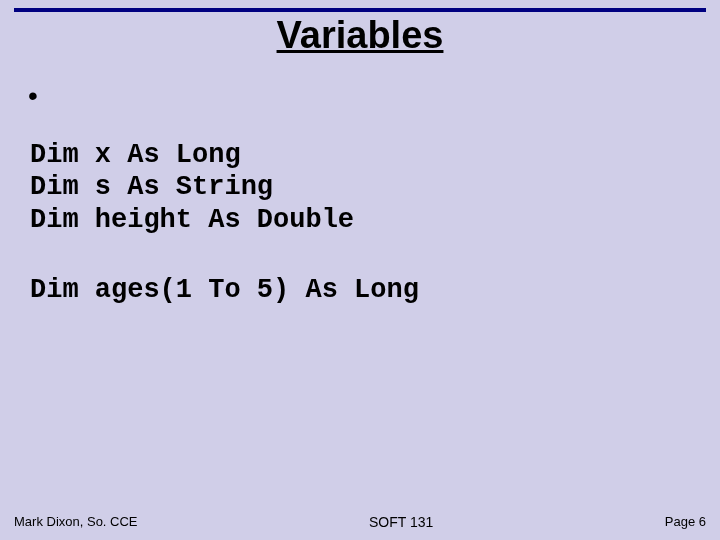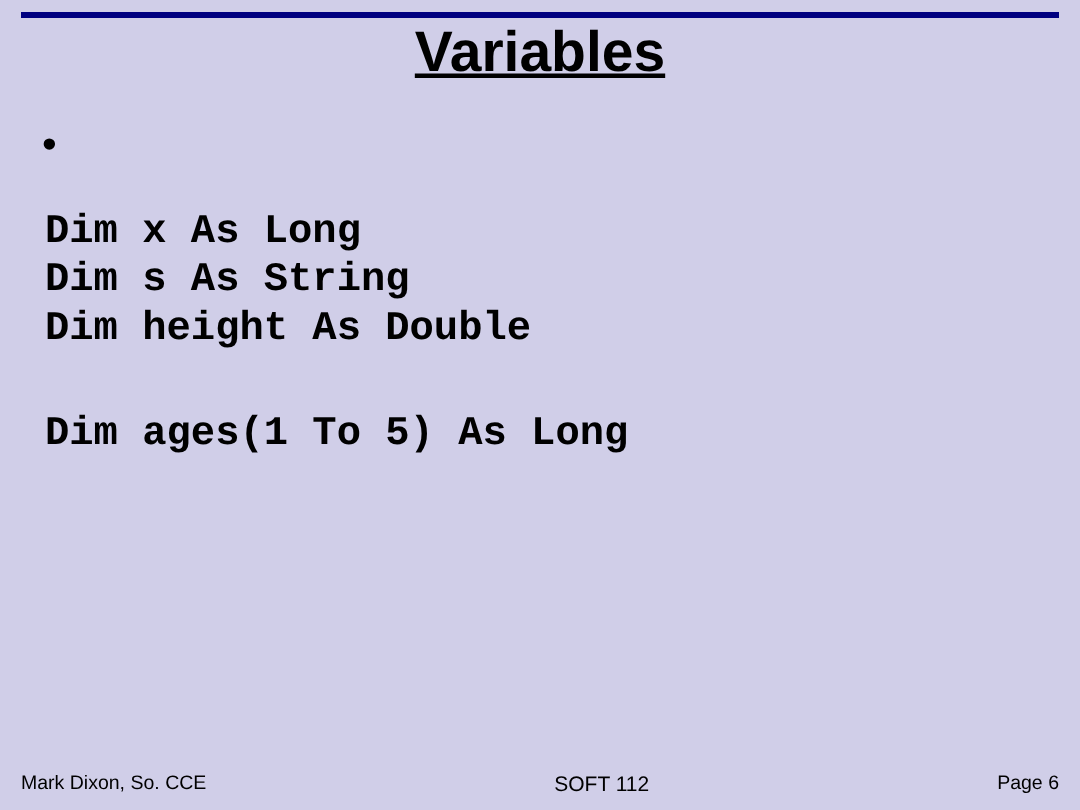--- a/index.html
+++ b/index.html
@@ -86,15 +86,15 @@
 </div>
 
 <div class="code-block">Dim x As Long
 Dim s As String
 Dim height As Double</div>
 
 <div class="code-block second">Dim ages(1 To 5) As Long</div>
 
 <div class="footer">
   <span>Mark Dixon, So. CCE</span>
-  <span class="footer-center">SOFT 112</span>
+  <span class="footer-center">SOFT 131</span>
   <span>Page 6</span>
 </div>
 
 </body></html>

